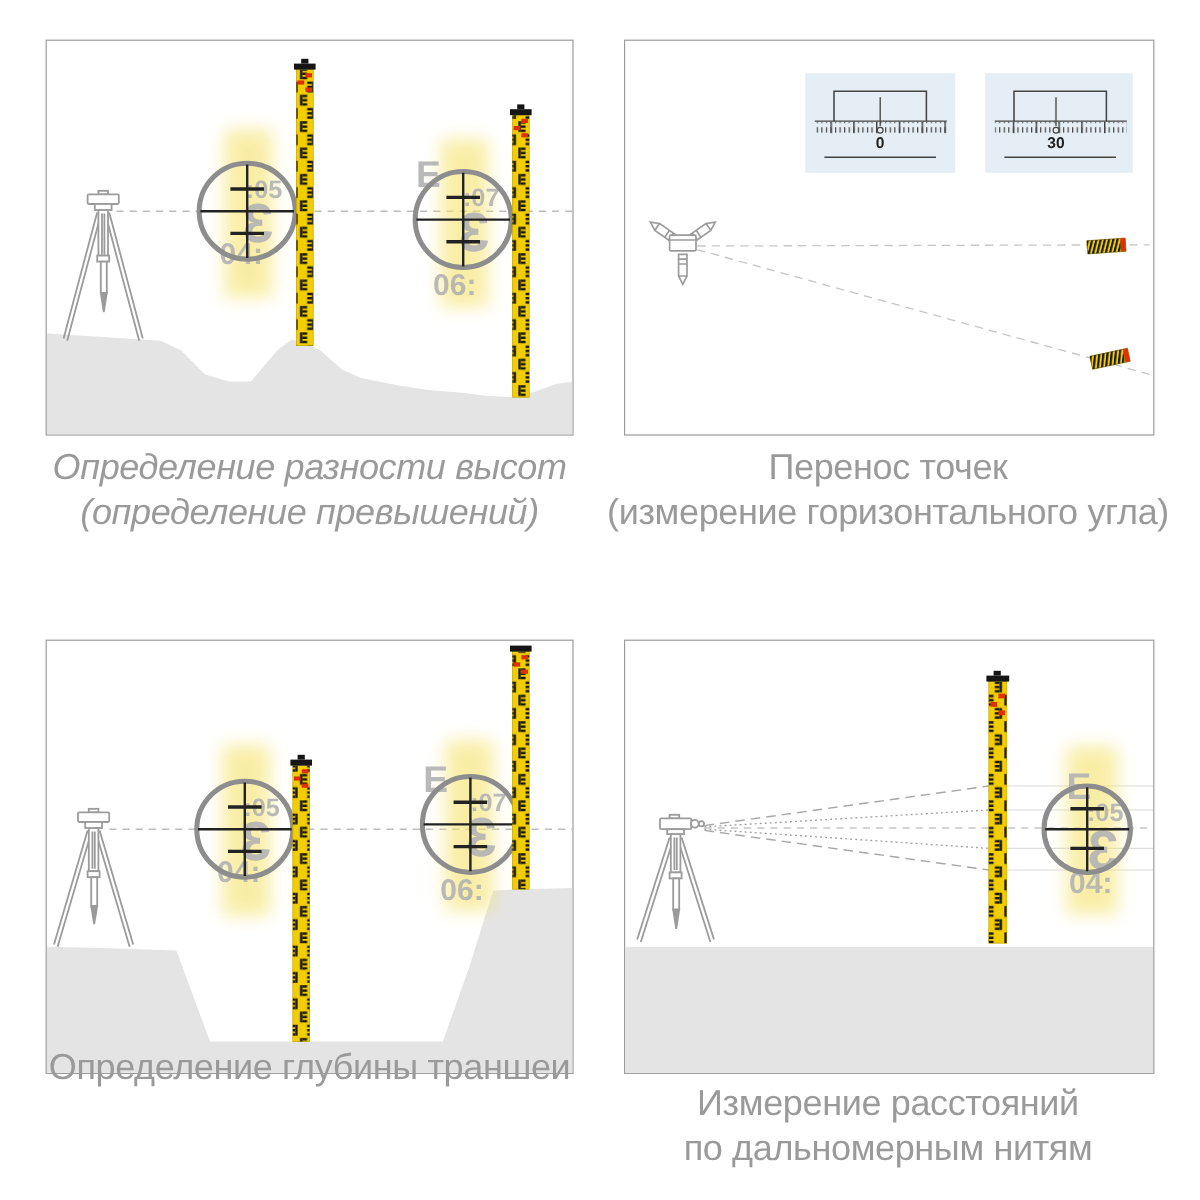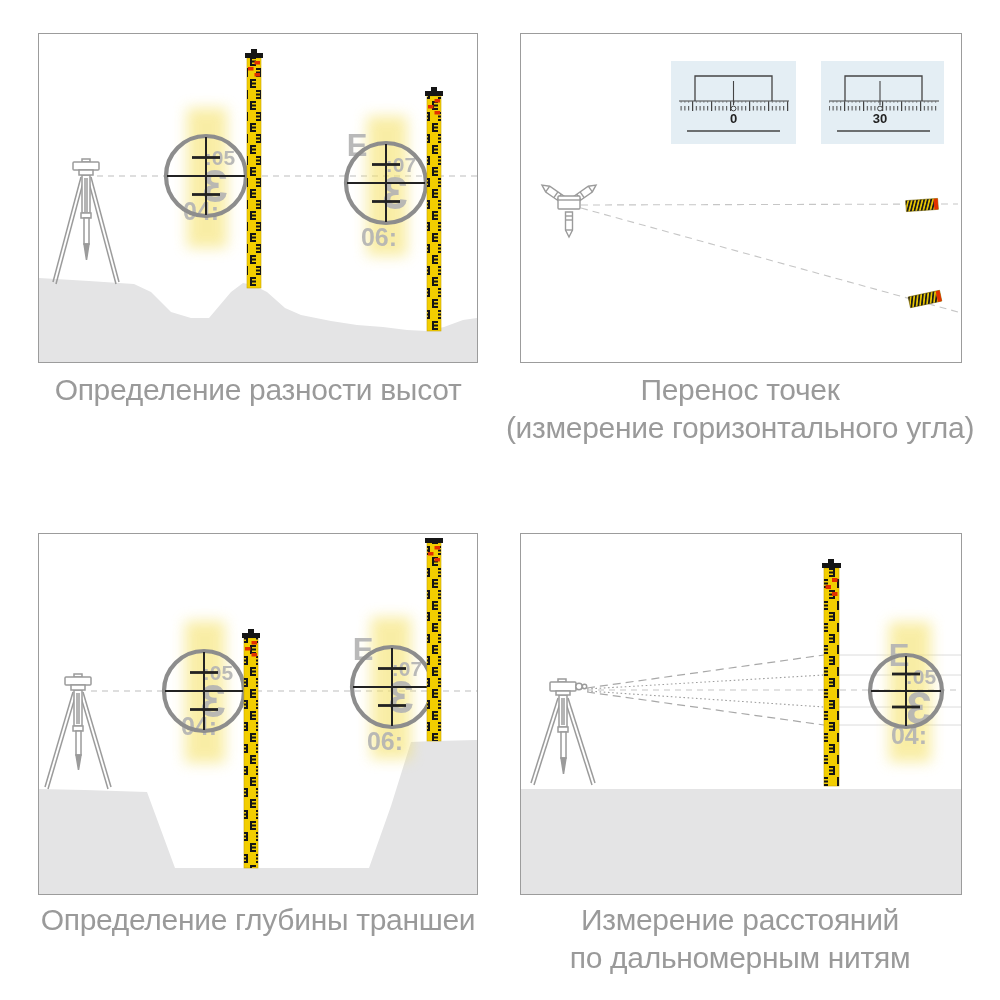--- a/index.html
+++ b/index.html
@@ -4,23 +4,23 @@
 <style>
   html,body{margin:0;padding:0;background:#ffffff;}
   body{width:1000px;height:1000px;position:relative;font-family:"Liberation Sans",sans-serif;overflow:hidden;}
   .frame{position:absolute;border:1px solid #9c9c9c;background:#ffffff;box-sizing:border-box;}
   .frame svg{display:block;}
   #frame1{left:38px;top:33px;width:440px;height:330px;}
   #frame2{left:520px;top:33px;width:442px;height:330px;}
   #frame3{left:38px;top:533px;width:440px;height:362px;}
   #frame4{left:520px;top:533px;width:442px;height:362px;}
   .cap{position:absolute;text-align:center;color:#9a9a9a;font-size:30px;line-height:38px;letter-spacing:-0.3px;white-space:nowrap;}
-  #cap1{left:18px;width:480px;top:371px;}
+  #cap1{left:18px;width:480px;top:371px;font-style:italic;}
   #cap2{left:470px;width:540px;top:371px;}
-  #cap3{left:18px;width:480px;top:901px;}
+  #cap3{left:18px;width:480px;top:871px;}
   #cap4{left:470px;width:540px;top:901px;}
   
   .dg{fill:#b4b4b4;font-family:"Liberation Sans",sans-serif;font-weight:bold;opacity:.92;}
   .sm{font-size:21px;}
   .md{font-size:25px;}
   .big{font-size:46px;}
   .pre{font-size:31px;}
   .dialnum{fill:#222222;font-family:"Liberation Sans",sans-serif;font-weight:bold;font-size:13px;}
 </style>
 </head>
@@ -352,20 +352,21 @@
     <rect x="307" y="25" width="6" height="4" fill="#151515"></rect>
     <rect x="311" y="44" width="5.5" height="4" fill="#e13000"></rect>
     <rect x="304.5" y="51" width="5.5" height="4" fill="#e13000"></rect>
     <rect x="311" y="58" width="5.5" height="4" fill="#e13000"></rect>
   </g>
 </svg>
 </div>
 
 <div class="cap" id="cap1">
   <div>Определение разности высот</div>
+  <div>(определение превышений)</div>
 </div>
 <div class="cap" id="cap2">
   <div>Перенос точек</div>
   <div>(измерение горизонтального угла)</div>
 </div>
 <div class="cap" id="cap3">
   <div>Определение глубины траншеи</div>
 </div>
 <div class="cap" id="cap4">
   <div>Измерение расстояний</div>

